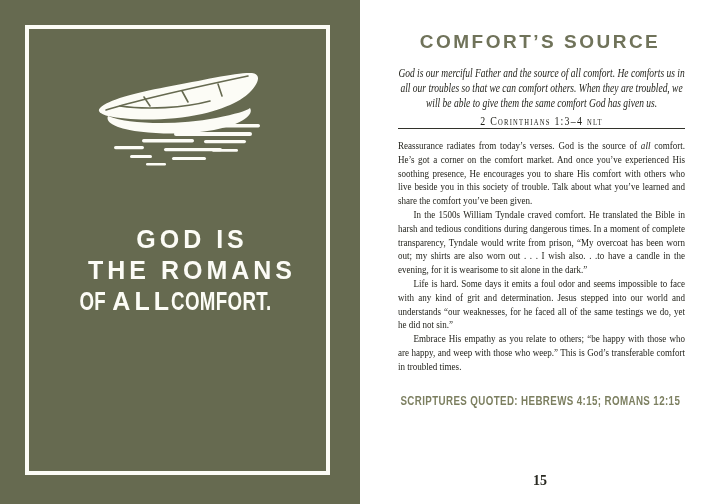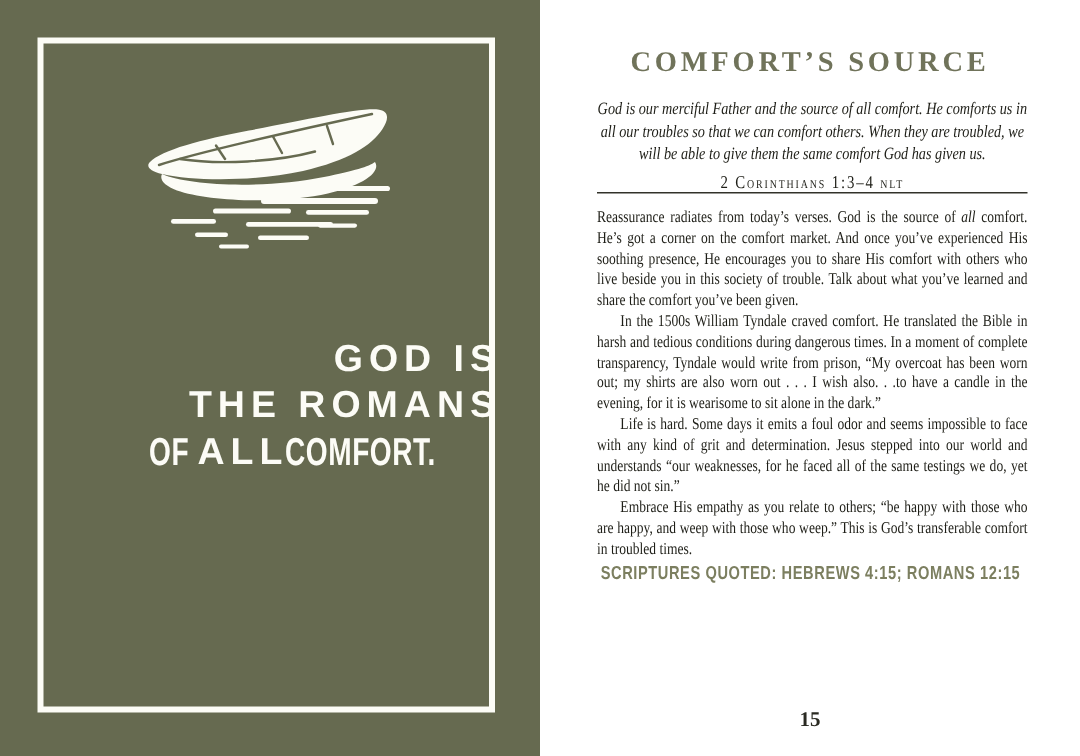--- a/index.html
+++ b/index.html
@@ -20,21 +20,21 @@
   }
   .boat-wrap {
     position: absolute; top: 66px; left: 50%; transform: translateX(-50%);
     width: 188px; height: 102px;
   }
   .left-quote {
     position: absolute; top: 224px; left: 25px; width: 305px;
     color: #fcfcf6; text-align: center;
   }
   .lq-line {
-    height: 31px; display: flex; justify-content: flex-end; align-items: center;
+    height: 31px; display: flex; justify-content: center; align-items: center;
     white-space: nowrap;
     padding-left: 25px;
   }
   .seg-bold {
     font-family: "Liberation Sans", sans-serif;
     font-weight: 800; font-size: 25px; letter-spacing: 4px;
     margin-right: -4px; 
   }
   .seg-cond {
     display: inline-block;
@@ -48,21 +48,21 @@
   .lq-line .seg-cond:only-child { transform-origin: center center; }
 
   
   .page-right {
     position: relative; width: 360px; height: 504px;
     background: #ffffff; flex: 0 0 360px; color: #21211a;
   }
   .rp-title {
     position: absolute; top: 31px; left: 0; width: 100%;
     text-align: center;
-    font-family: Liberation Serif, serif;
+    font-family: Liberation Sans, sans-serif;
     font-weight: 800; font-size: 19px; letter-spacing: 2.5px;
     color: #70735a;
   }
   .scripture {
     position: absolute; top: 66px; left: 38px; width: 348px;
     transform: scaleX(0.825); transform-origin: left top;
     font-style: italic; font-size: 11.5px; line-height: 15px;
     text-align: center; color: #1e1e17;
   }
   .scripture-ref {
@@ -76,21 +76,21 @@
   }
   .body-text {
     position: absolute; top: 139px; left: 38px; width: 350px;
     transform: scaleX(0.82); transform-origin: left top;
     font-size: 11px; line-height: 13.8px;
     text-align: justify; color: #1e1e17;
   }
   .para { text-indent: 19px; }
   .para:first-child { text-indent: 0; }
   .rp-footer {
-    position: absolute; top: 373px; left: 0; width: 360px;
+    position: absolute; top: 391px; left: 0; width: 360px;
     text-align: center; white-space: nowrap;
   }
   .rp-footer span {
     display: inline-block; transform: scaleX(0.78);
     font-family: "Liberation Sans", sans-serif;
     font-weight: 700; font-size: 12.5px; letter-spacing: 0.5px;
     color: #7c7f60;
   }
   .page-number {
     position: absolute; top: 473px; left: 0; width: 360px;

